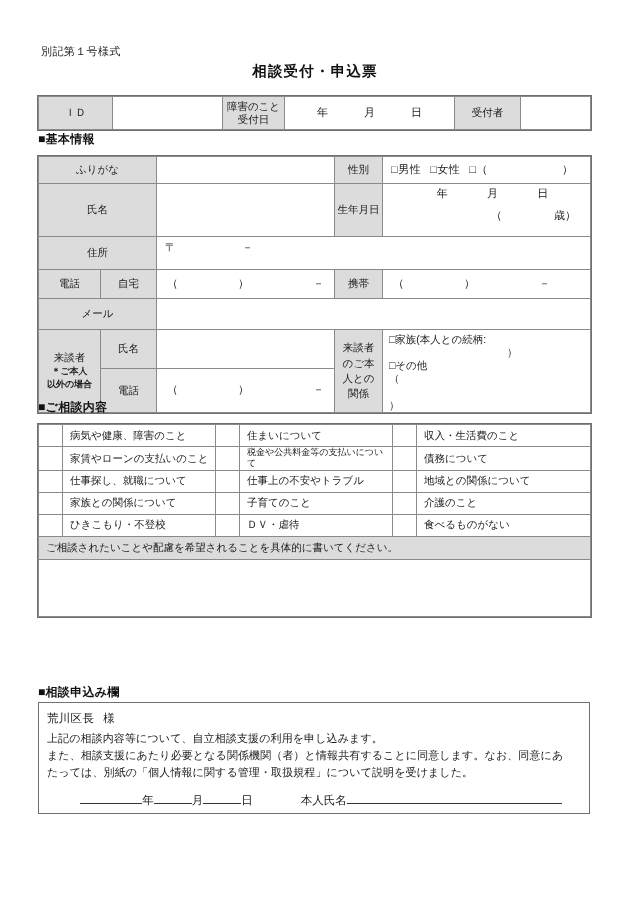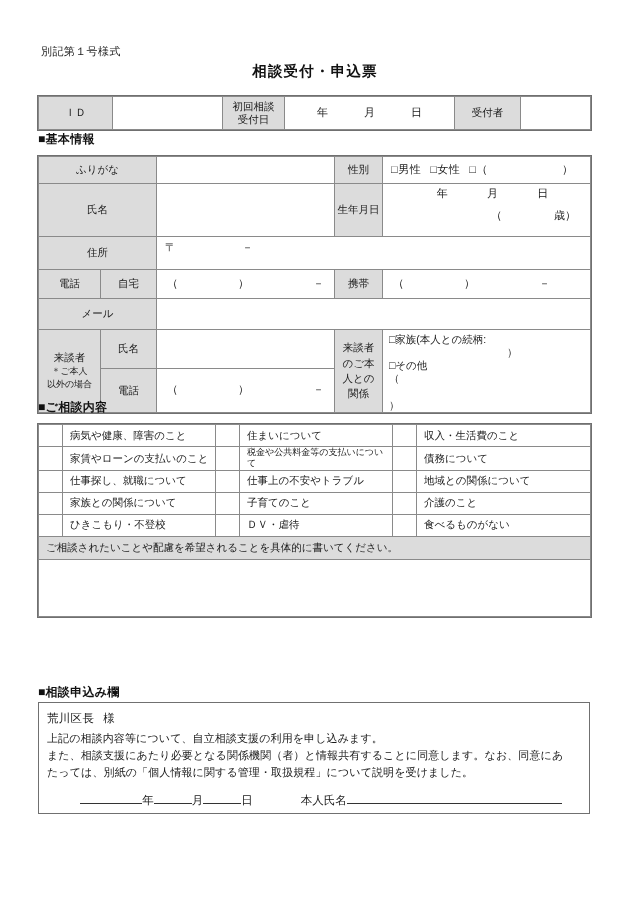--- a/index.html
+++ b/index.html
@@ -130,21 +130,21 @@
     font-size: 11px;
     padding-left: 10px !important;
   }
   .tel-cell .sp1 { display: inline-block; width: 60px; }
   .tel-cell .sp2 { display: inline-block; width: 64px; }
   .visitor-label {
     font-size: 10.5px;
     line-height: 1.45;
     text-align: center;
   }
-  .visitor-label .small { font-size: 9px; }
+  .visitor-label .small { font-size: 9px; font-weight: bold; }
   .rel-cell {
     font-size: 10.5px;
     padding: 3px 0 0 6px !important;
     vertical-align: top !important;
     line-height: 1.55;
   }
   .rel-cell .rel-gap { display: inline-block; width: 118px; }
   .rel-cell .rel-gap2 { display: inline-block; width: 196px; }
 
   
@@ -231,21 +231,21 @@
         <col style="width:62px">
       <col style="width:170px">
         <col style="width:66px">
         <col style="width:70px">
     </colgroup>
     <tbody>
       <tr>
         <td class="hdr">ＩＤ</td>
         <td></td>
         <td class="hdr">
-          <div>初回相談</div>
+          <div>障害のこと</div>
           <div>受付日</div>
         </td>
         <td>
           <div class="ymd">
             <span>年</span>
             <span>月</span>
             <span>日</span>
           </div>
         </td>
         <td class="hdr">受付者</td>

